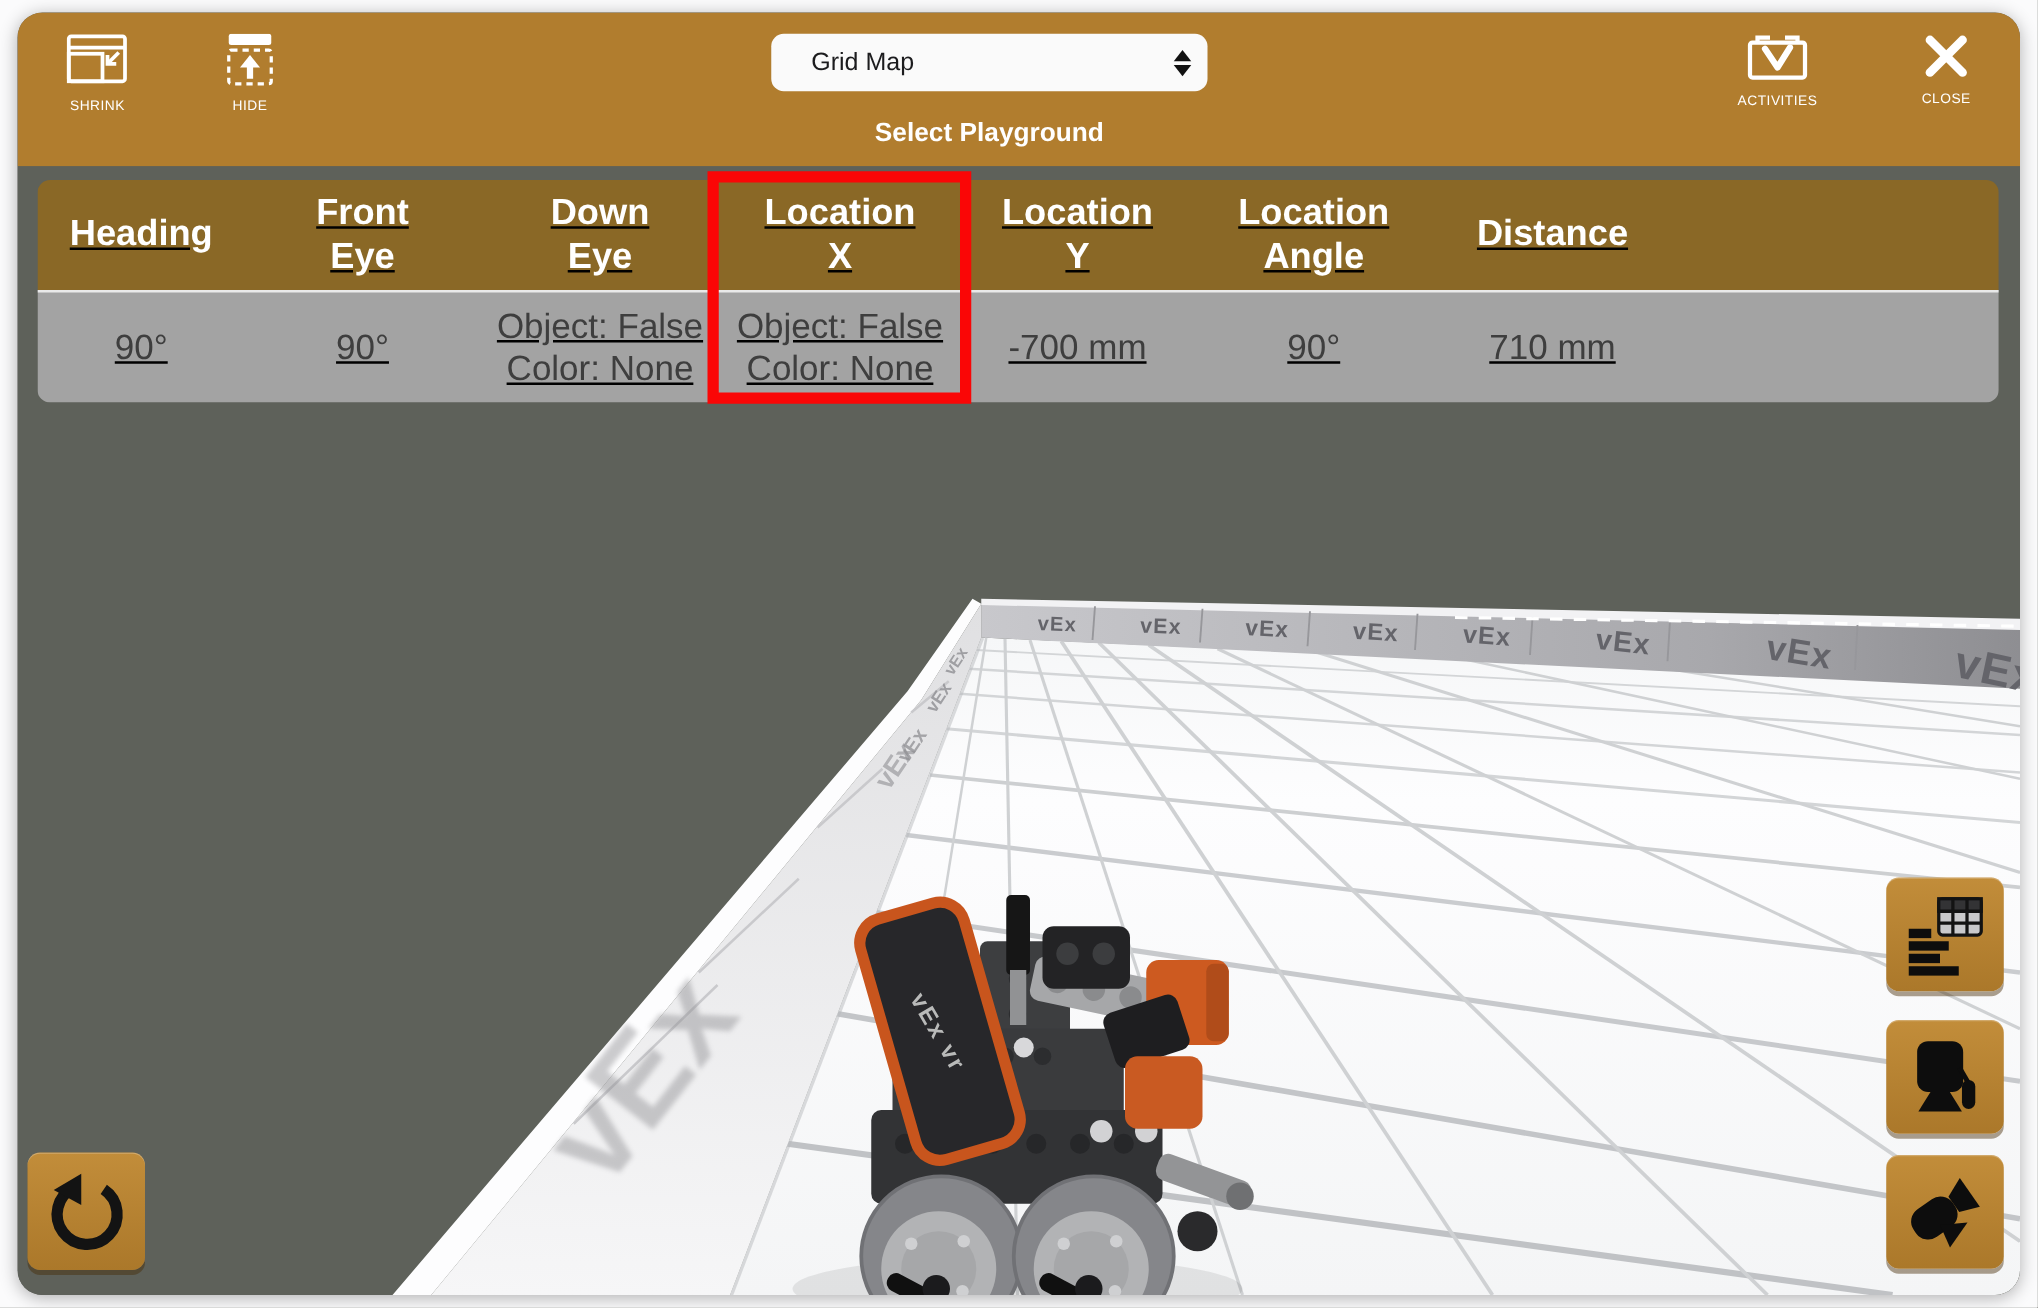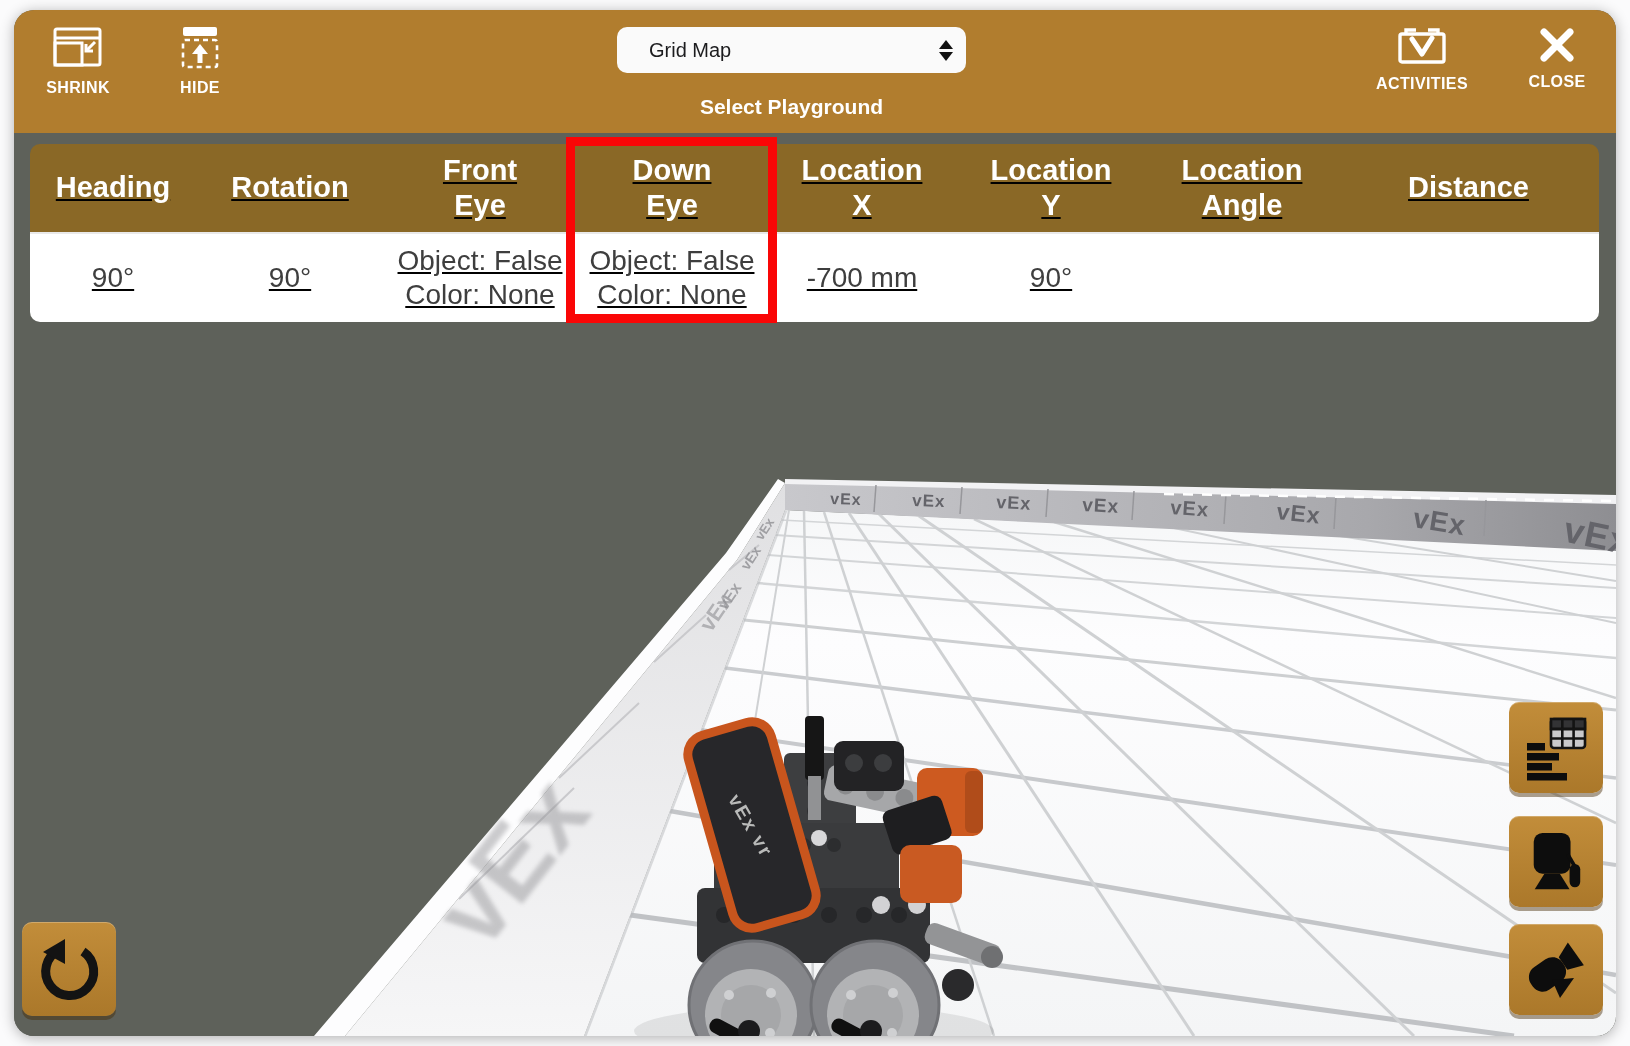--- a/index.html
+++ b/index.html
@@ -3,36 +3,36 @@
 <meta charset="utf-8">
 <style>
   html,body{margin:0;padding:0;background:#f7f7f8;font-family:"Liberation Sans",sans-serif;}
   .stage{position:relative;width:1630px;height:1046px;background:#fbfbfc;overflow:hidden;}
   .window{position:absolute;left:14px;top:10px;width:1602px;height:1026px;border-radius:20px;
           overflow:hidden;background:#5e615a;box-shadow:0 2px 14px rgba(0,0,0,.30);}
   
   .toolbar{position:absolute;left:0;top:0;width:100%;height:123px;background:#b17d2e;}
   .tbtn{position:absolute;top:16px;display:flex;flex-direction:column;align-items:center;gap:10px;
         color:#fff;cursor:pointer;background:none;border:none;}
-  .tbtn .lbl{font-size:16px;font-weight:700;letter-spacing:.4px;white-space:nowrap;}
+  .tbtn .lbl{font-size:11px;font-weight:400;letter-spacing:.4px;white-space:nowrap;}
   .tbtn svg{display:block;}
   .select-box{position:absolute;left:603px;top:17px;width:349px;height:46px;background:#fafafa;
       border-radius:10px;display:flex;align-items:center;justify-content:space-between;
       padding:0 13px 0 32px;box-sizing:border-box;font-size:20px;color:#1c1c1e;cursor:pointer;}
   .updown{display:flex;flex-direction:column;gap:3px;}
   .updown i{display:block;width:0;height:0;border-left:7px solid transparent;border-right:7px solid transparent;}
   .updown i.up{border-bottom:9px solid #111;}
   .updown i.dn{border-top:9px solid #111;}
   .caption{position:absolute;left:603px;top:85px;width:349px;text-align:center;color:#fff;
       font-size:21px;font-weight:700;}
   
   .sensors{position:absolute;left:16px;top:134px;width:1569px;border-radius:10px;overflow:hidden;text-decoration:underline;}
   .srow{display:grid;grid-template-columns:166px 188px 192px 192px 188px 190px 192px 1fr;}
   .srow.head{background:#8a6826;height:88px;}
-  .srow.data{background:#ffffff;height:88px;border-top:2px solid #e9e9e9;}
+  .srow.data{background:#a3a3a3;height:88px;border-top:2px solid #e9e9e9;}
   .cell{display:flex;align-items:center;justify-content:center;text-align:center;white-space:pre-line;line-height:1.22;}
   .head .cell{color:#fff;font-size:29px;font-weight:600;}
   .data .cell{color:#3e3e3e;font-size:28px;}
   .hl-box{position:absolute;left:552px;top:127px;width:211px;height:186px;border:9px solid #fa0606;
       box-sizing:border-box;pointer-events:none;z-index:5;}
   
   .scene{position:absolute;left:0;top:123px;width:1602px;height:903px;}
   .scene-btn{position:absolute;width:94px;height:94px;border:none;border-radius:10px;cursor:pointer;
       background:linear-gradient(180deg,#c28d3a,#ab782a);
       box-shadow:0 4px 0 rgba(70,45,6,.45), inset 0 1px 0 rgba(255,255,255,.25);
@@ -280,21 +280,20 @@
             <circle cx="878" cy="900" r="5" fill="#cfd0d2"></circle>
         <rect x="816" y="893" width="46" height="15" rx="7" fill="#101010" transform="rotate(28 839 900)"></rect>
         <circle cx="857" cy="898" r="11" fill="#1b1b1d"></circle>
       </g>
     </g>
   </svg>
 
   <div class="sensors">
     <div class="srow head">
       <div class="cell">Heading</div>
-      <div class="cell">Rotation</div>
       <div class="cell">Front
 Eye</div>
       <div class="cell">Down
 Eye</div>
       <div class="cell">Location
 X</div>
       <div class="cell">Location
 Y</div>
       <div class="cell">Location
 Angle</div>
@@ -302,20 +301,21 @@
     </div>
     <div class="srow data">
       <div class="cell">90°</div>
       <div class="cell">90°</div>
       <div class="cell">Object: False
 Color: None</div>
       <div class="cell">Object: False
 Color: None</div>
       <div class="cell">-700 mm</div>
       <div class="cell">90°</div>
+      <div class="cell">710 mm</div>
     </div>
   </div>
   <div class="hl-box"></div>
 
   <button class="scene-btn" style="left:8px;top:912px;">
     <span>
       <svg width="64" height="64" viewBox="0 0 64 64" fill="none">
         <path d="M22 13 A 24 24 0 1 0 46 14.5" stroke="#131313" stroke-width="9"></path>
         <polygon points="28,2 28,27 6,15" fill="#131313"></polygon>
       </svg>

